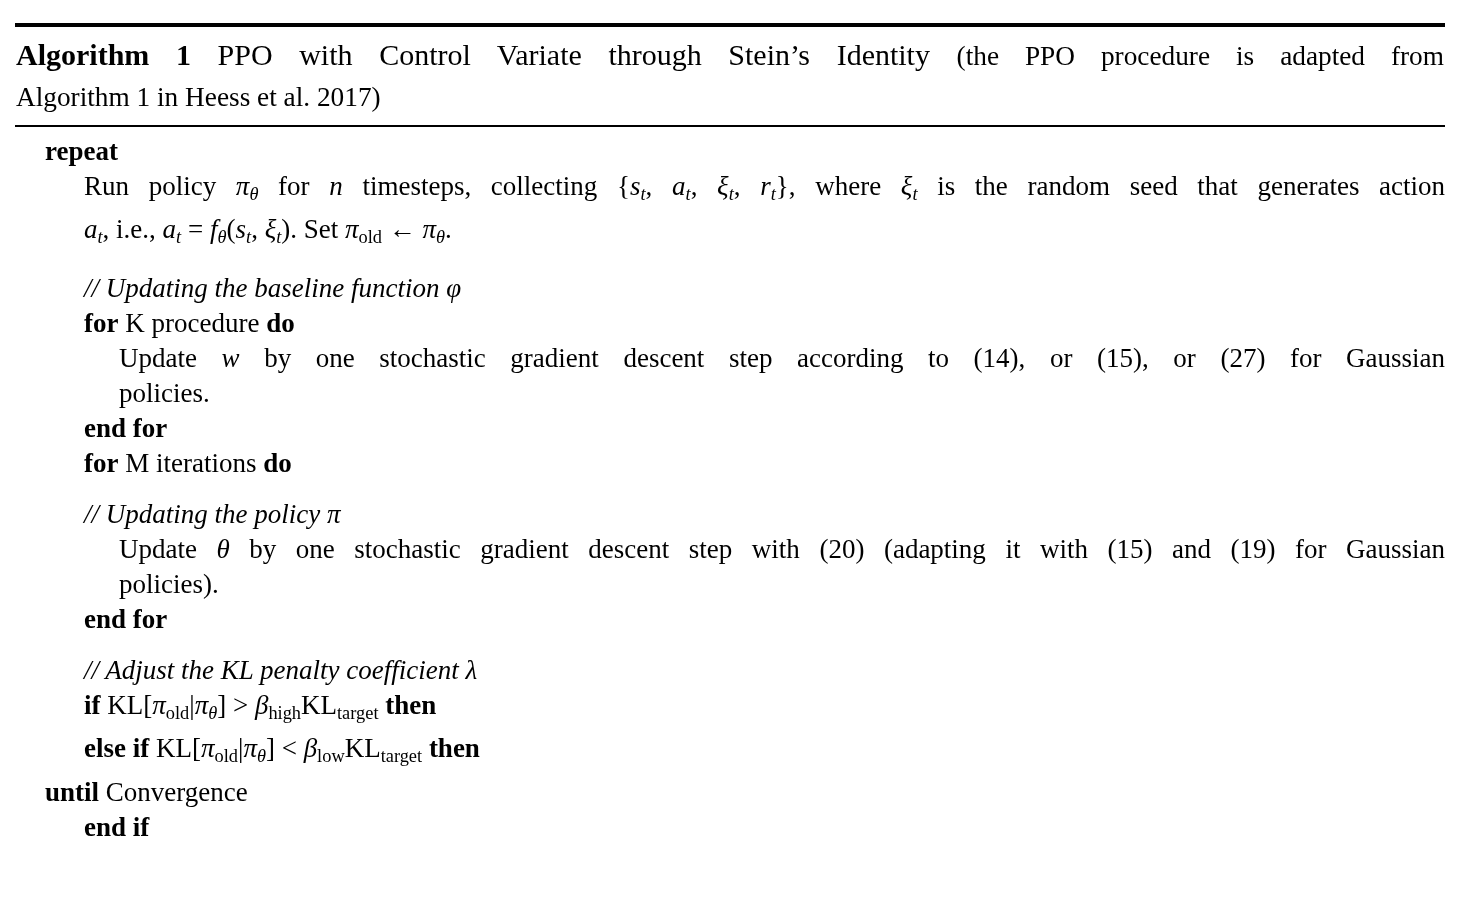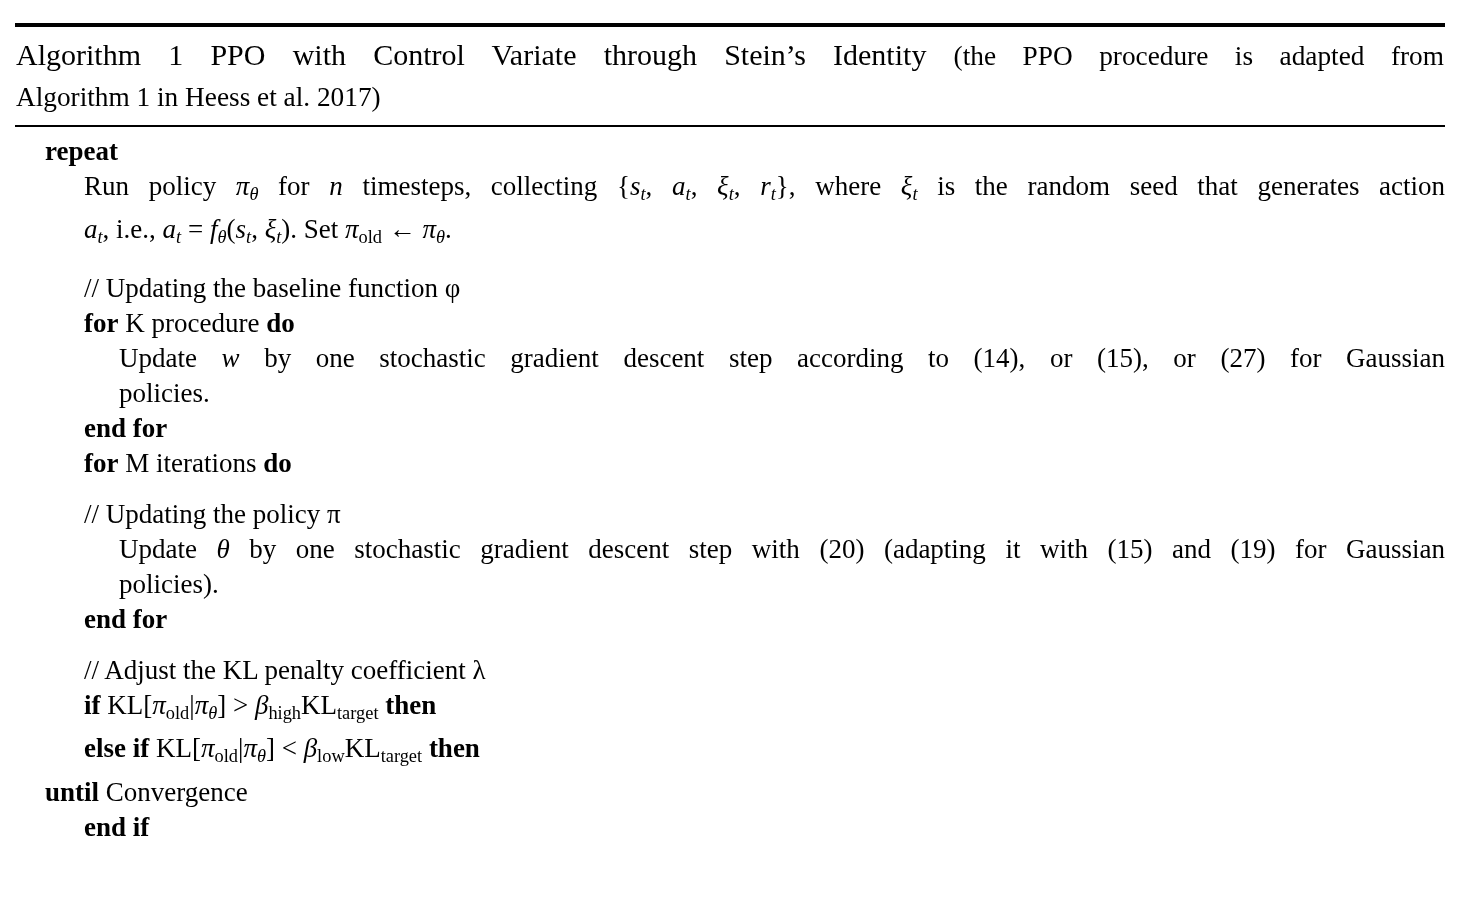--- a/index.html
+++ b/index.html
@@ -22,22 +22,22 @@
   .algo-body .line { line-height: 35px; min-height: 35px; }
   .algo-body .indent-0 { padding-left: 30px; }
   .algo-body .indent-1 { padding-left: 69px; }
   .algo-body .indent-2 { padding-left: 104px; }
 
   .line.justify { text-align: justify; text-align-last: justify; }
   .line.gap { margin-top: 16px; }
 
   .s-r  { }
   .s-b  { font-weight: 700; }
-  .s-tb { font-weight: 400; }
-  .s-i  { }
+  .s-tb { font-weight: 700; }
+  .s-i  { font-style: italic; }
   .s-m  { font-style: italic; }
   .s-sub  { font-size: 0.68em; vertical-align: -0.28em; }
   .s-msub { font-style: italic; font-size: 0.68em; vertical-align: -0.28em; }
   .s-small { font-size: 0.91em; }
 </style>
 </head>
 <body>
 
 <div class="figure">
   <div class="rule rule-top"></div>

